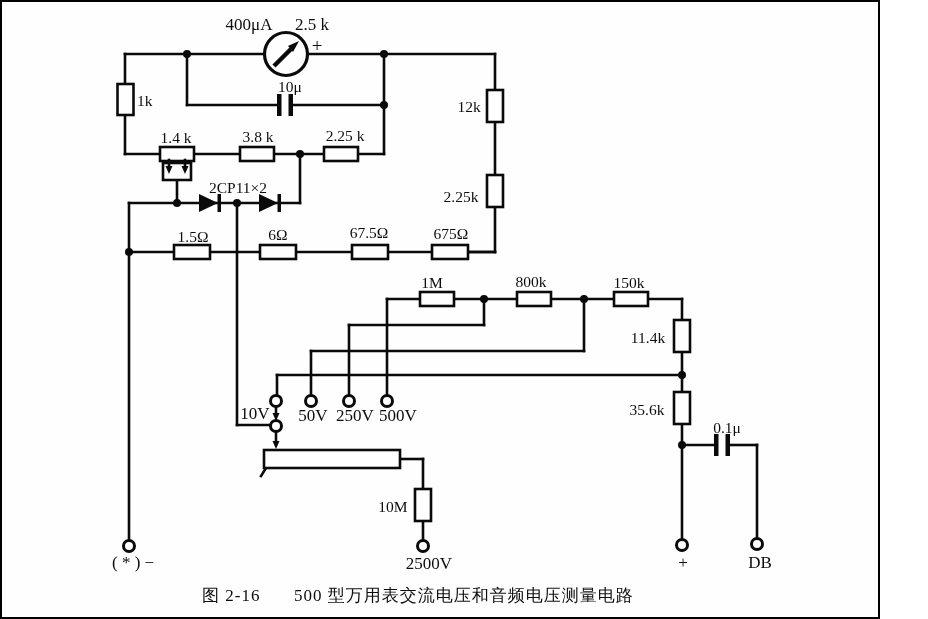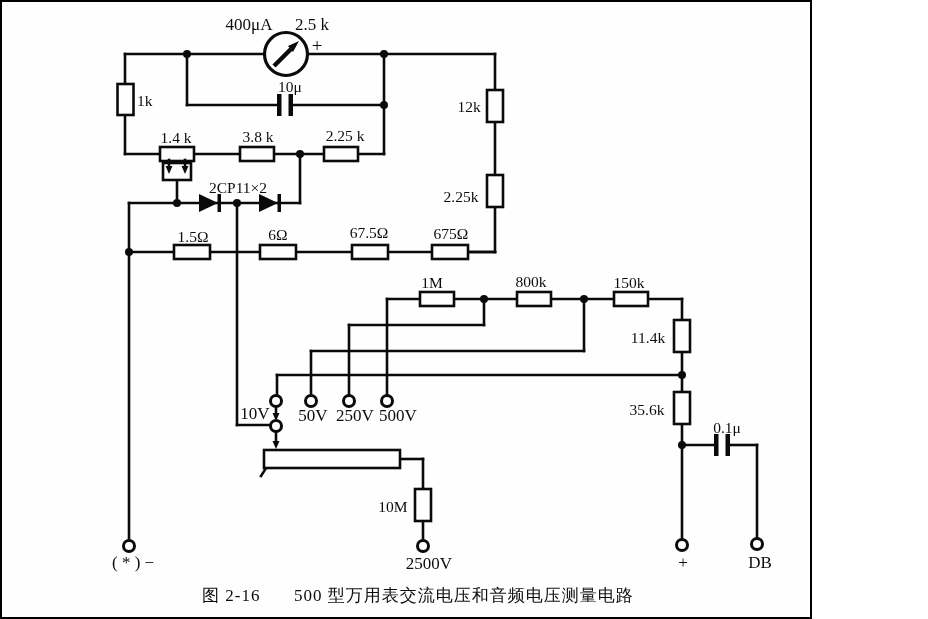--- a/index.html
+++ b/index.html
@@ -1,17 +1,17 @@
 <!DOCTYPE html>
 <html><head>
 <meta charset="utf-8">
 <style>
   html,body{margin:0;padding:0;background:#ffffff;}
   #stage{
-    position:relative;width:812px;height:619px;background:#fefefe;
+    position:relative;width:880px;height:619px;background:#fefefe;
     box-sizing:border-box;border:2px solid #000;
     font-family:"Liberation Serif", serif;
   }
   svg{display:block;}
   .wire{stroke:#0a0a0a;stroke-width:2.6;fill:none;stroke-linecap:square;}
   .res{fill:#fefefe;stroke:#0a0a0a;stroke-width:2.6;}
   .dot{fill:#0a0a0a;stroke:none;}
   .term{fill:#fefefe;stroke:#0a0a0a;stroke-width:3;}
   .blk{fill:#0a0a0a;stroke:none;}
   .lbl{fill:#0d0d0d;font-size:15.5px;font-family:"Liberation Serif", serif;}

